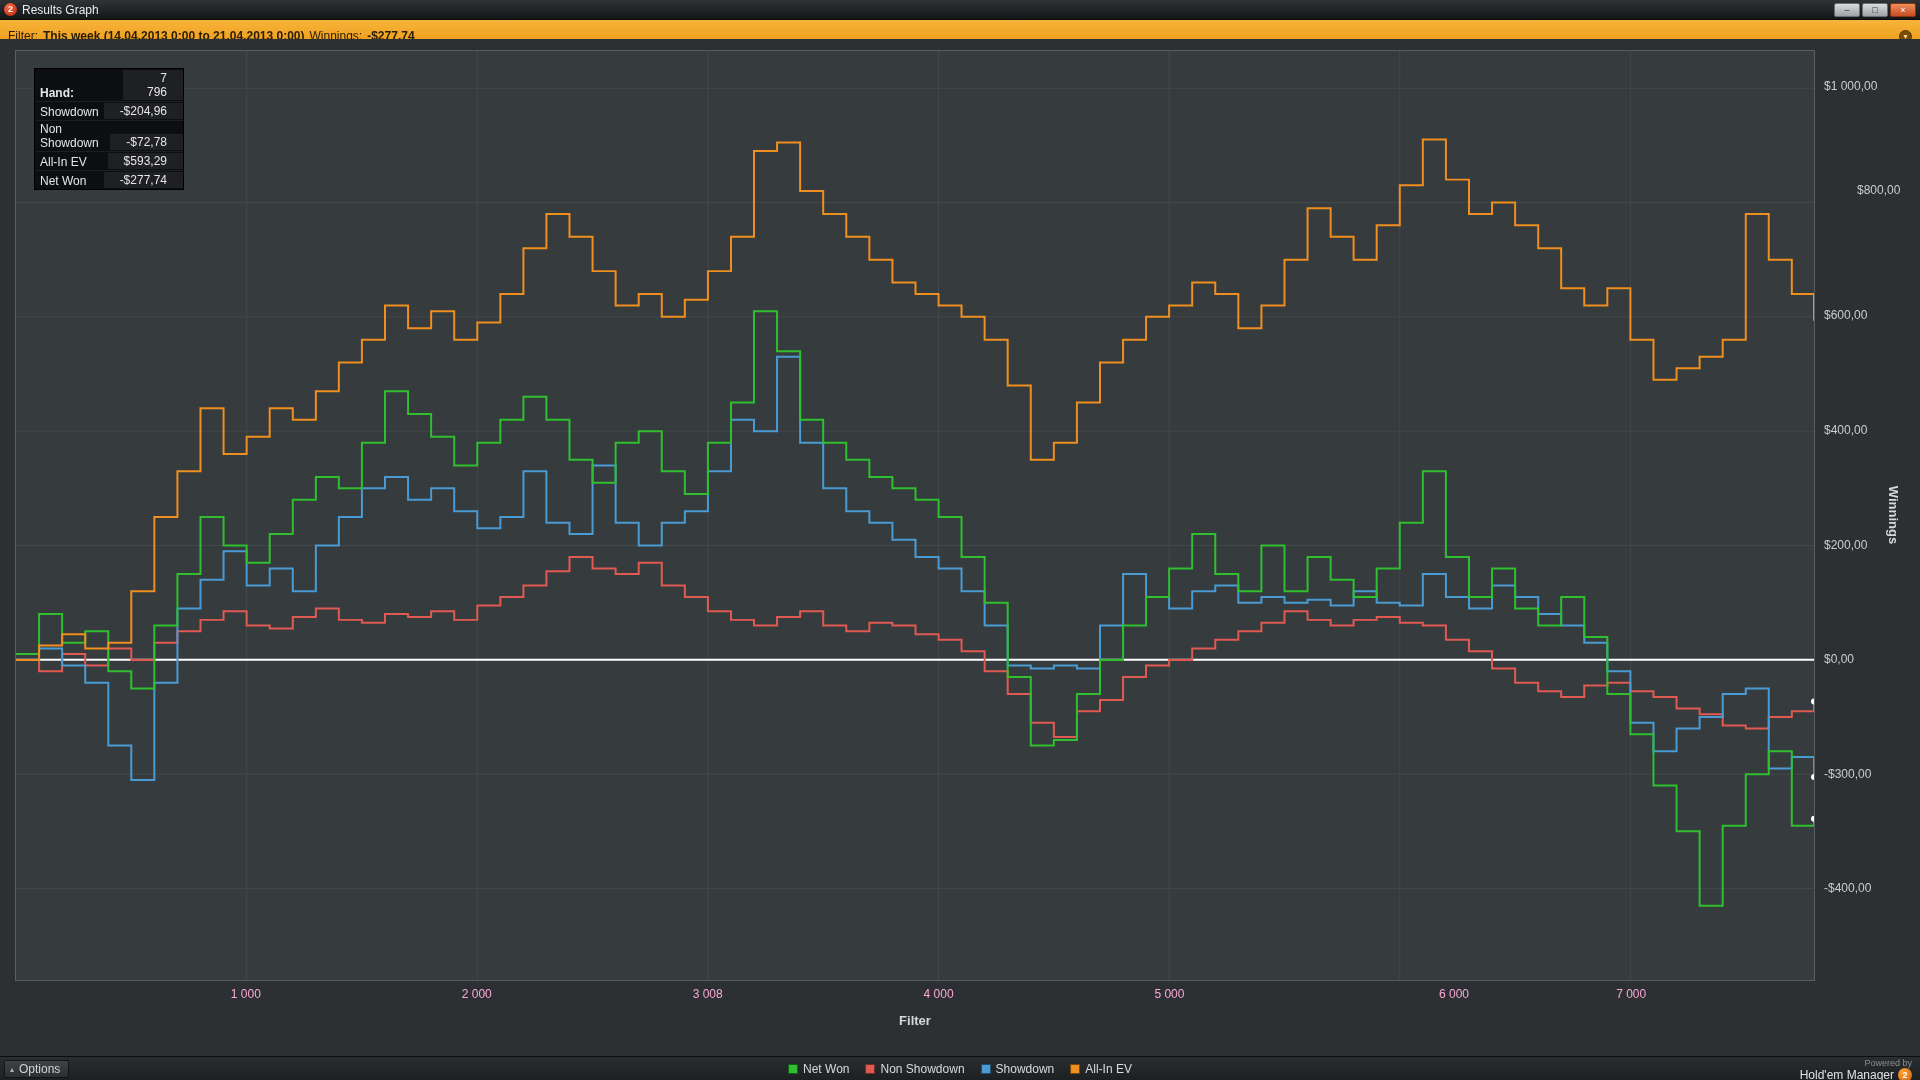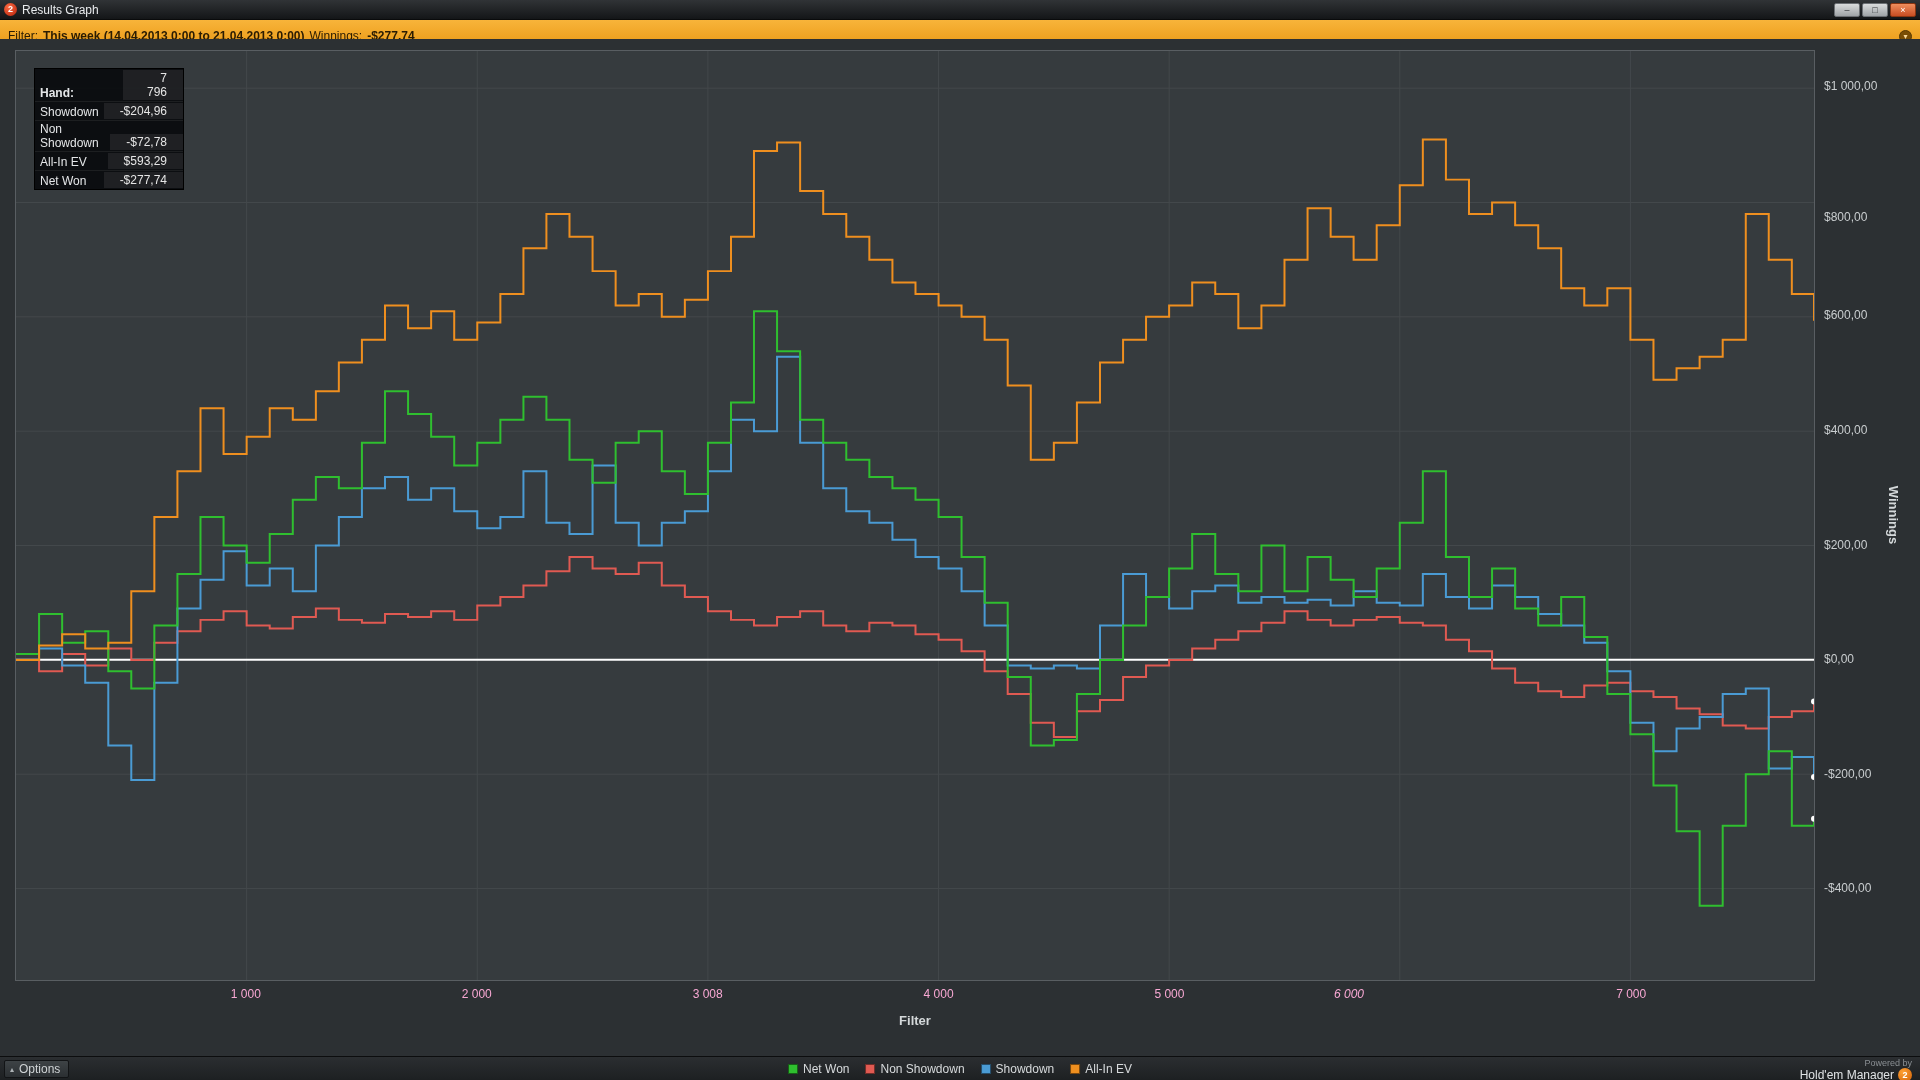--- a/index.html
+++ b/index.html
@@ -141,35 +141,35 @@
             <span class="sval">$593,29</span>
           </div>
           <div class="srow">
             <span class="slab">Net Won</span>
             <span class="sval">-$277,74</span>
           </div>
         </div>
     </div>
     <div id="y-labels">
         <div class="ytick" style="top: 40.24px;">$1 000,00</div>
-        <div class="ytick" style="top: 171px;">$800,00</div>
+        <div class="ytick" style="top: 144px; margin-left: 33px;">$800,00</div>
         <div class="ytick" style="top: 269.409px;">$600,00</div>
         <div class="ytick" style="top: 383.994px;">$400,00</div>
         <div class="ytick" style="top: 498.578px;">$200,00</div>
         <div class="ytick" style="top: 613.163px;">$0,00</div>
-        <div class="ytick" style="top: 727.748px;">-$200,00</div>
+        <div class="ytick" style="top: 727.748px;">-$300,00</div>
         <div class="ytick" style="top: 842.332px;">-$400,00</div>
       </div>
     <div id="x-labels">
         <div class="xtick" style="left: 245.888px;">1 000</div>
         <div class="xtick" style="left: 476.775px;">2 000</div>
         <div class="xtick" style="left: 707.663px;">3 008</div>
         <div class="xtick" style="left: 938.551px;">4 000</div>
         <div class="xtick" style="left: 1169.44px;">5 000</div>
-        <div class="xtick" style="left: 1349px; font-style: italic;">6 000</div>
+        <div class="xtick" style="left: 1454px;">6 000</div>
         <div class="xtick" style="left: 1631.21px;">7 000</div>
       </div>
     <div class="ylab">Winnings</div>
     <div class="xlab">Filter</div>
   </div>
 
   <div class="bottombar">
     <button class="options">
       <span class="caret">▴</span>
       <span>Options</span>

